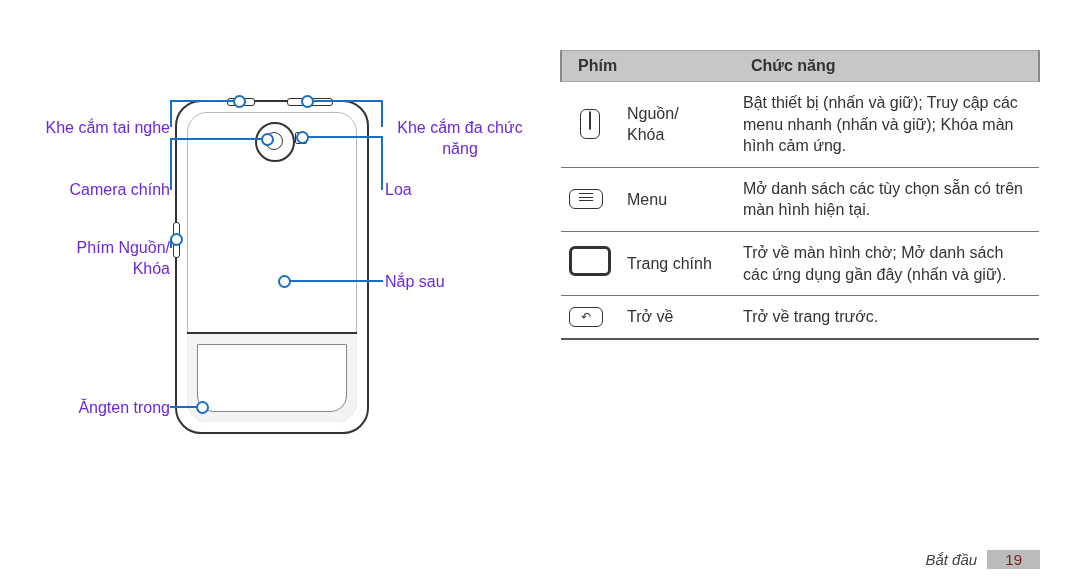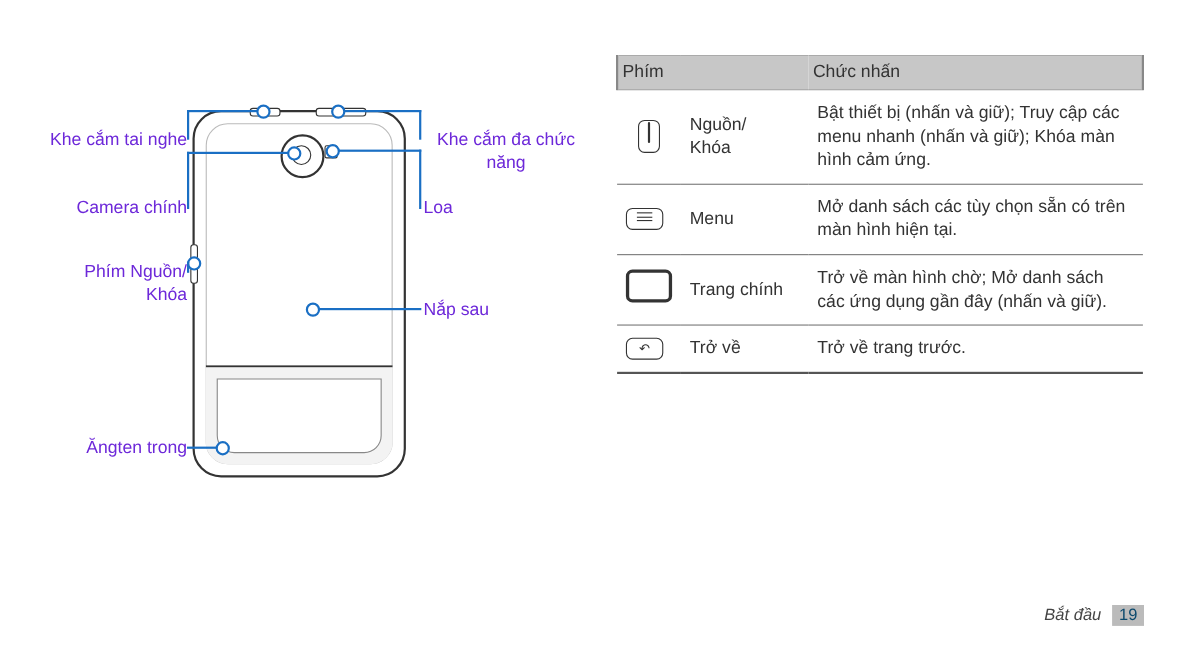--- a/index.html
+++ b/index.html
@@ -39,23 +39,23 @@
     color: #1a4a8a;
   }
   table.keys {
     width: 100%;
     border-collapse: collapse;
     font-size: 16px;
   }
   table.keys th {
     background: #c7c7c7;
     text-align: left;
-    font-weight: normal;
+    font-weight: bold;
     color: #333;
-    padding: 6px 4px;
+    padding: 6px 16px;
     border-top: 1px solid #aaa;
     border-bottom: 1px solid #aaa;
   }
   table.keys th:first-child {
     border-left: 2px solid #888;
   }
   table.keys th:last-child {
     border-right: 2px solid #888;
   }
   table.keys td {
@@ -271,22 +271,22 @@
     bottom: 18px;
     font-size: 15px;
     color: #444;
   }
   .page-footer .sec {
     font-style: italic;
     margin-left: 24px;
   }
   .page-footer .pn {
     background: #bbb;
-    color: #0c4a6e;
-    padding: 1px 6px;
+    color: #7f1d1d;
+    padding: 1px 18px;
     margin-left: 6px;
     font-style: normal;
   }
 </style>
 </head>
 <body>
 
 <div class="page">
 
   <div class="left-col">
@@ -344,21 +344,21 @@
       <div class="dot" style="left:103px; top:175px;"></div>
     </div>
   </div>
 
   <div class="right-col">
 
     <table class="keys">
       <thead>
         <tr>
           <th colspan="2">Phím</th>
-          <th>Chức nhấn</th>
+          <th>Chức năng</th>
         </tr>
       </thead>
       <tbody>
         <tr>
           <td class="icon-cell">
             <span class="key-icon ki-power"><span class="inner"></span></span>
           </td>
           <td class="label-cell" style="white-space:pre-line;">Nguồn/
 Khóa</td>
           <td>Bật thiết bị (nhấn và giữ); Truy cập các menu nhanh (nhấn và giữ); Khóa màn hình cảm ứng.</td>

